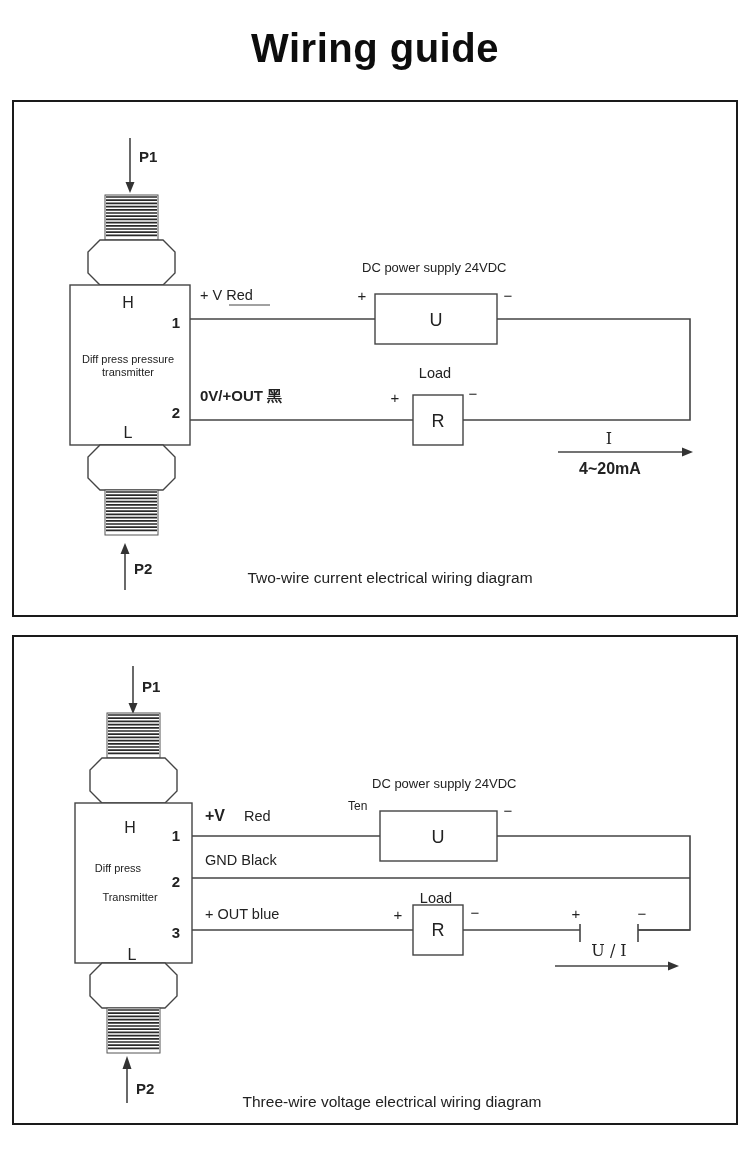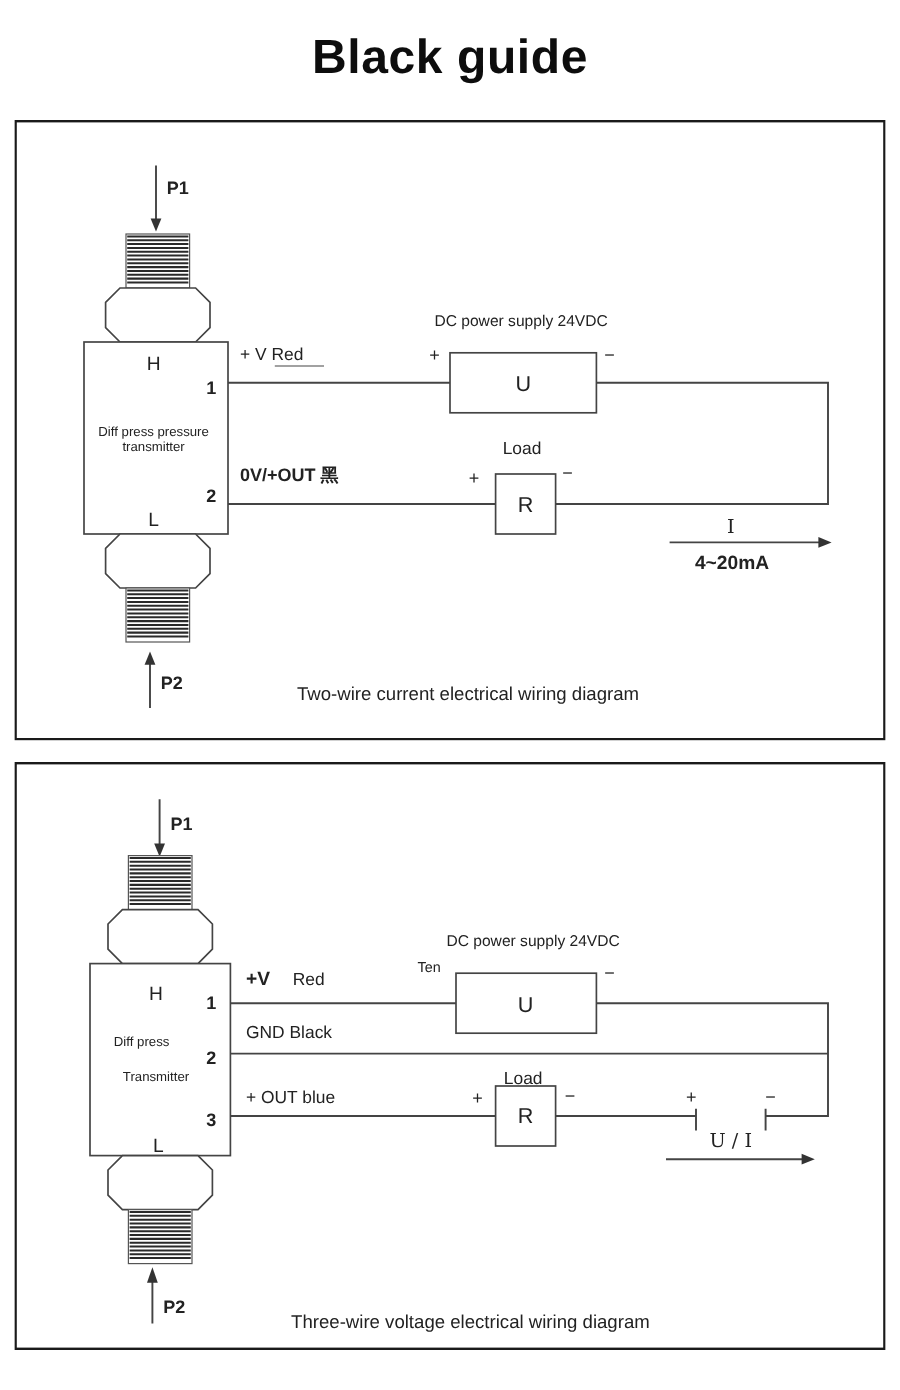--- a/index.html
+++ b/index.html
@@ -27,21 +27,21 @@
   .t14{font-size:14.5px} .t15{font-size:15px} .t15c{font-size:15.5px}
   .t16{font-size:16px} .t18{font-size:18px}
   .b{font-weight:bold}
   .serif{font-family:"DejaVu Serif", serif;}
 </style>
 </head>
 <body>
 
 <div class="page">
 
-  <h1 class="title">Black guide</h1>
+  <h1 class="title">Wiring guide</h1>
 
   <div class="panel">
     <svg width="726" height="517" viewBox="0 0 726 517">
       <rect class="frame" x="1" y="1" width="724" height="515"></rect>
 
       <g>
         <line class="wire" x1="118" y1="38" x2="118" y2="84"></line>
         <polygon class="ah" points="113.5,82 122.5,82 118,93"></polygon>
       </g>
       <text x="127" y="62" class="t15 b">P1</text>

